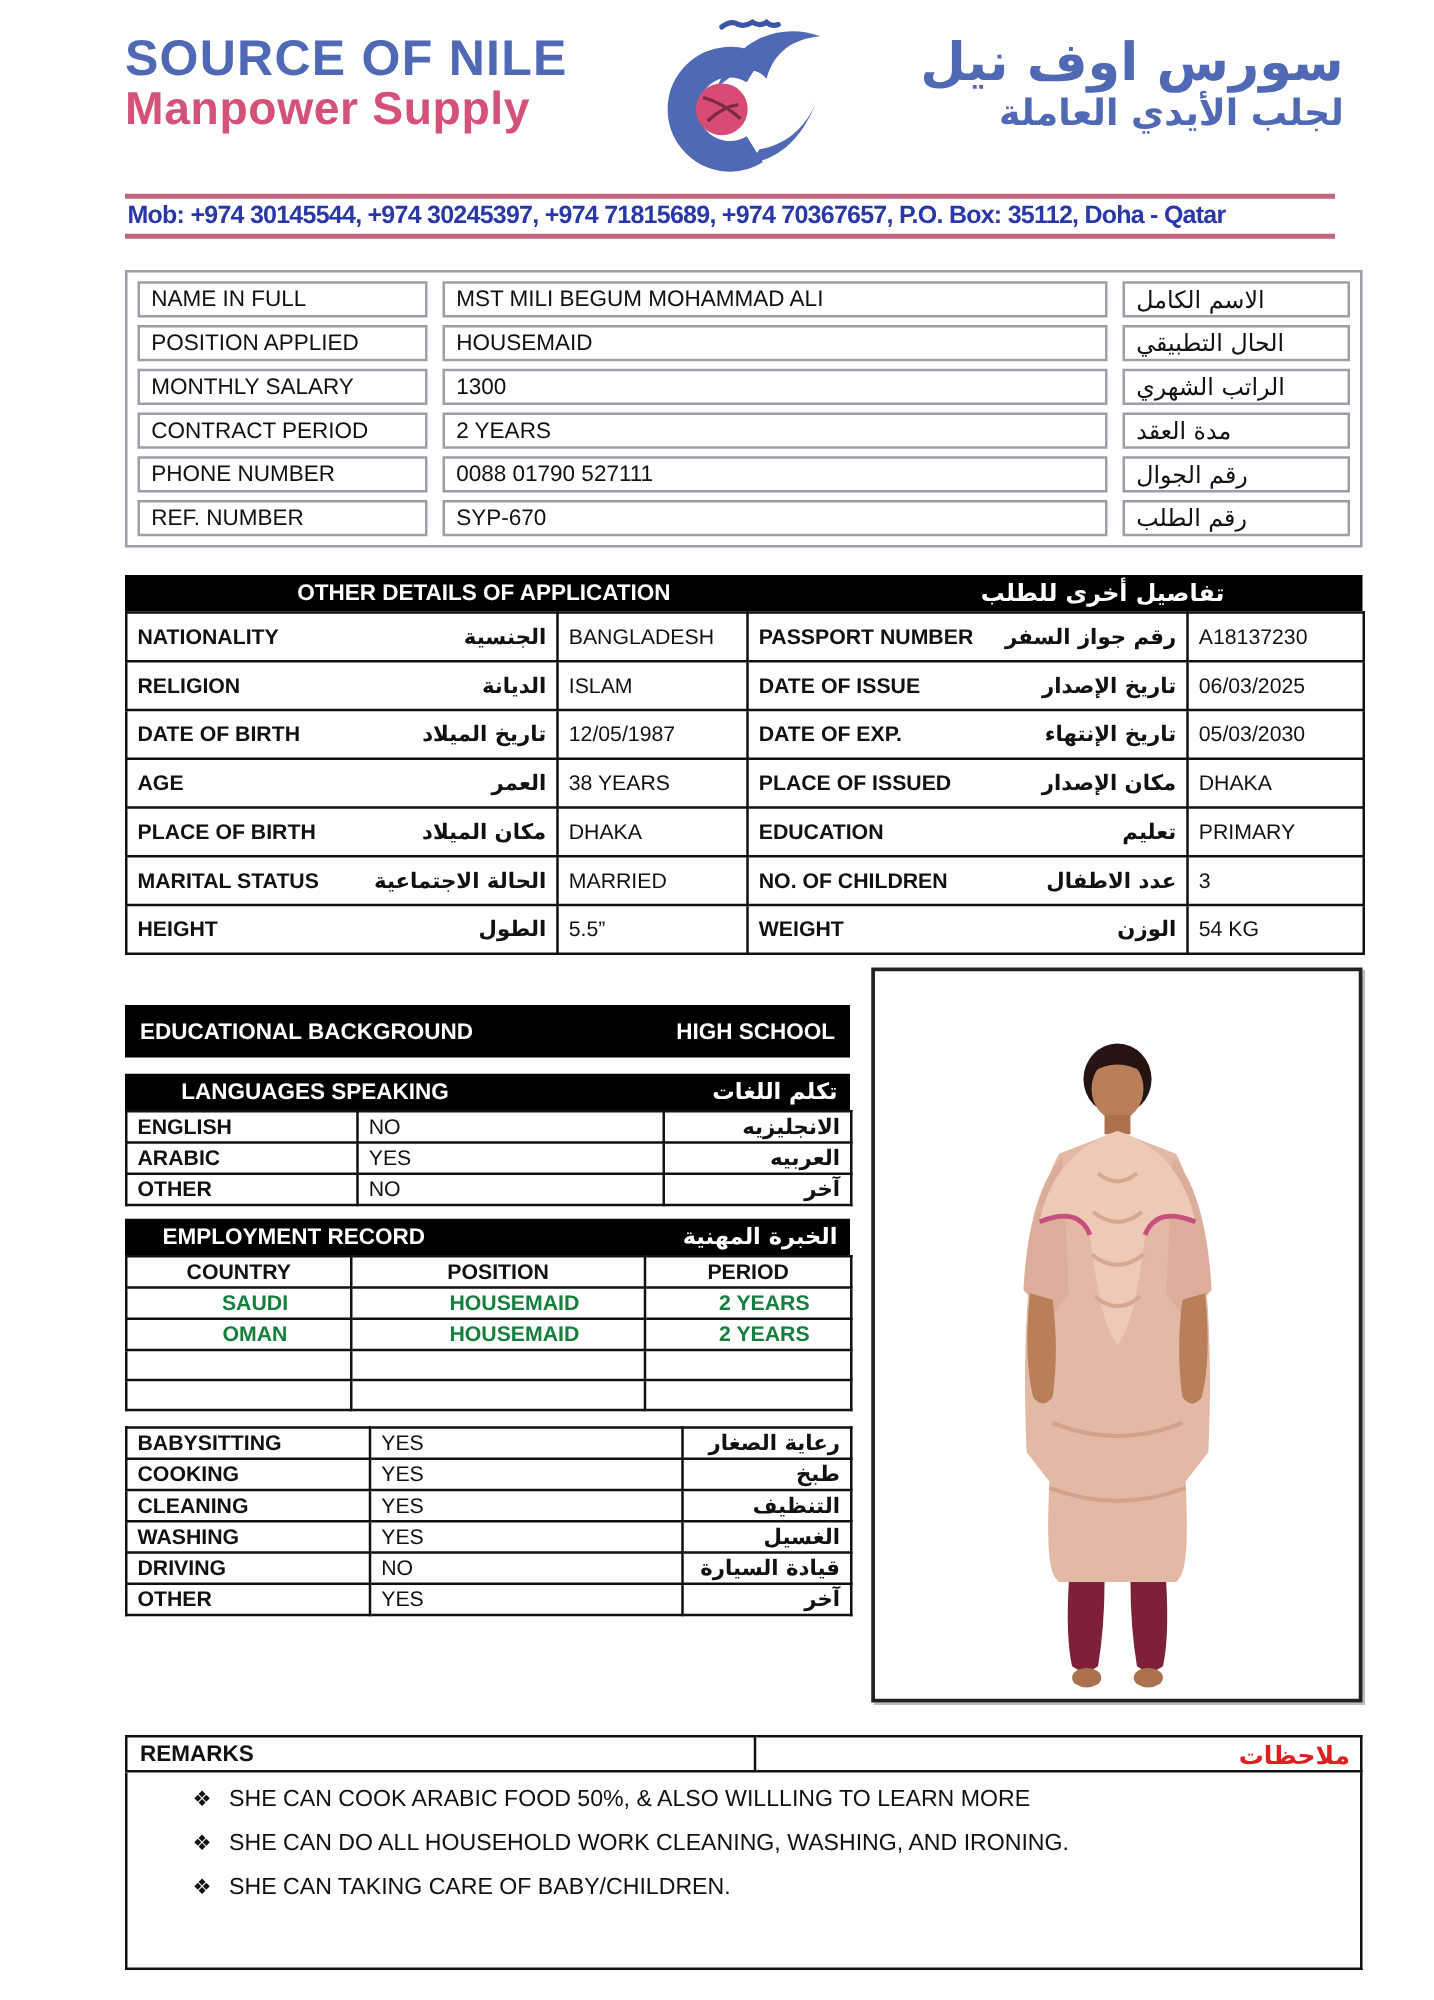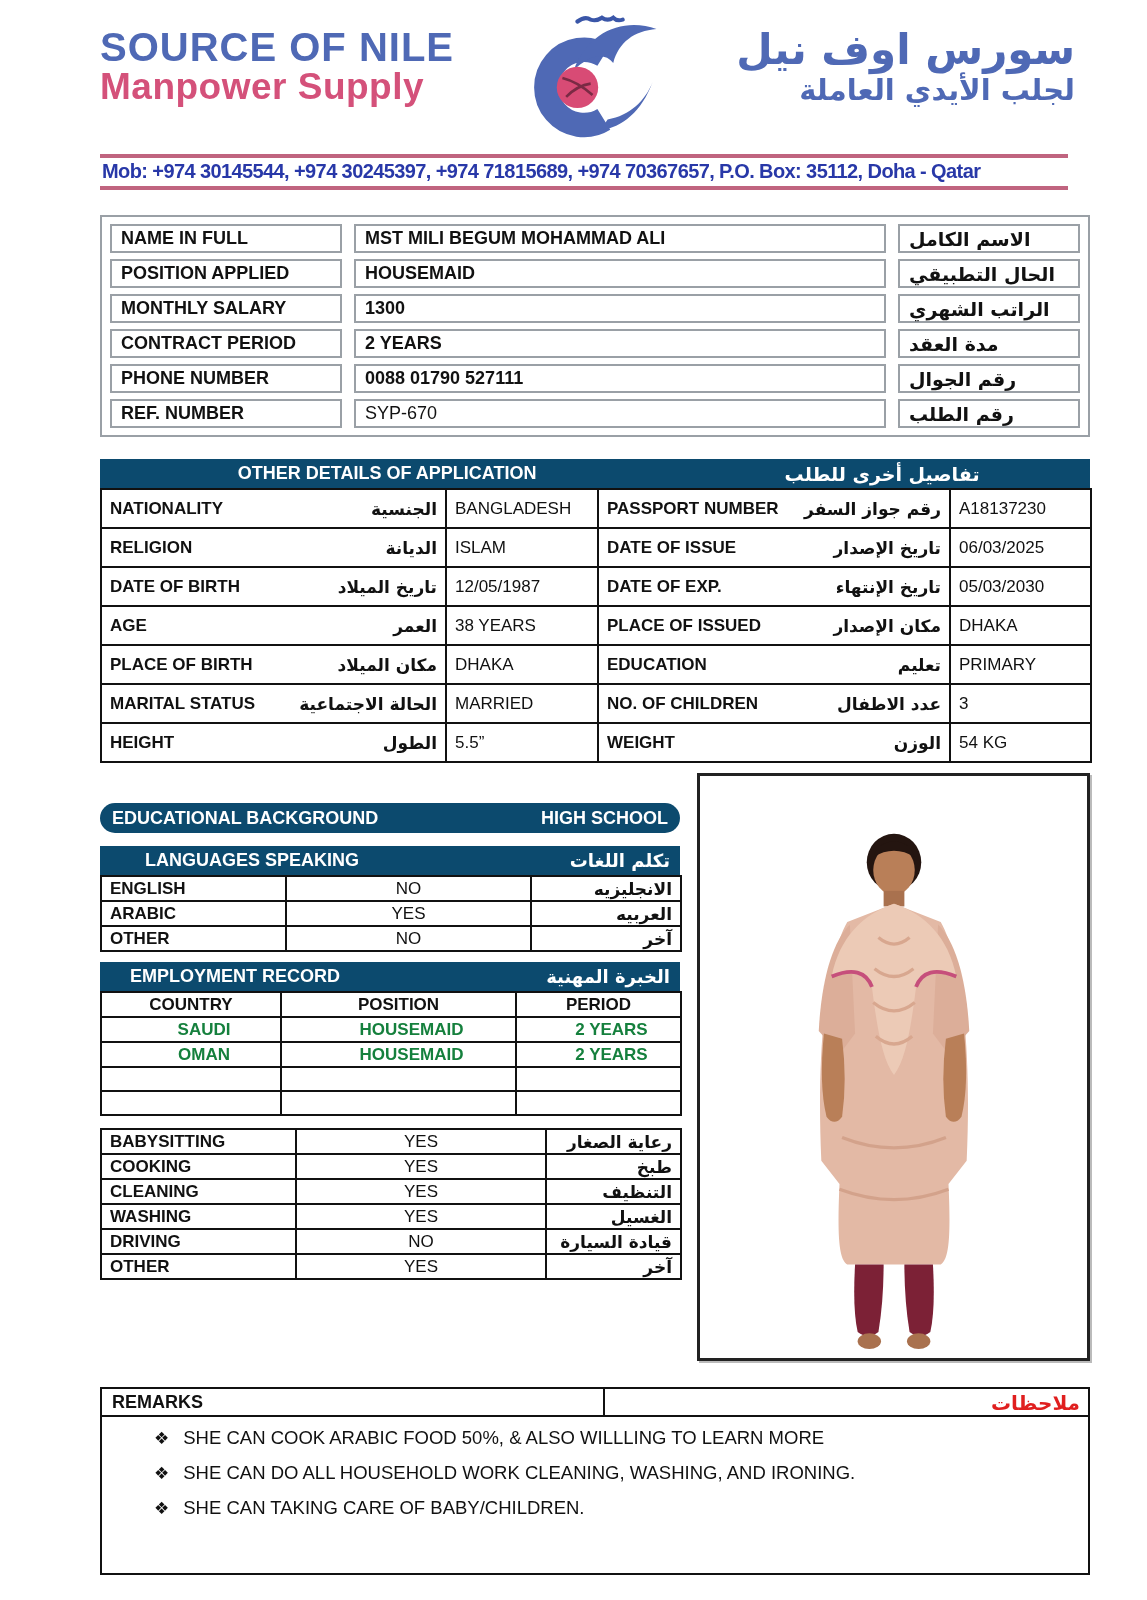--- a/index.html
+++ b/index.html
@@ -24,54 +24,54 @@
     margin:8px 0 0 100px; width:968px;
     border-top:4px solid #c0647f; border-bottom:4px solid #c0647f;
     padding:2px 0 3px 2px; font-size:20px; font-weight:bold; color:#2838a8;
     letter-spacing:-0.6px; white-space:nowrap;
   }
 
   
   .app-table { margin:25px 0 0 100px; width:990px; border:2px solid #9aa0a6; padding:7px 8px; background:#fff; }
   .app-row { display:flex; gap:12px; margin-bottom:6px; }
   .app-row:last-child { margin-bottom:0; }
-  .app-cell { border:2px solid #9aa0a6; height:29px; display:flex; align-items:center; padding:0 9px; font-size:18px; font-weight:bold; }
+  .app-cell { border:2px solid #9aa0a6; height:29px; display:flex; align-items:center; padding:0 9px; font-size:18px; font-weight:normal; }
   .app-label { width:232px; }
   .app-value { flex:1; }
   .app-value.reg { font-weight:normal; }
   .app-arabic { width:182px; justify-content:flex-end; font-size:19px; }
 
   
-  .blackbar { background:#0c4a6e; color:#fff; display:flex; align-items:center; font-weight:bold; }
+  .blackbar { background:#000000; color:#fff; display:flex; align-items:center; font-weight:bold; }
 
   
   .od { margin:22px 0 0 100px; width:990px; }
   .od-head { height:29px; font-size:18px; }
   .od-head .t-en { width:58%; text-align:center; }
   .od-head .t-ar { width:42%; text-align:center; font-size:19px; }
   table.odt { border-collapse:collapse; width:990px; table-layout:fixed; }
   table.odt td { border:2px solid #111; height:39px; font-size:17px; padding:0 8px; overflow:hidden; white-space:nowrap; }
   td.lblcell .cellflex { display:flex; align-items:center; justify-content:space-between; }
   .lbl-en { font-weight:bold; }
   .lbl-ar { font-weight:bold; font-size:17px; }
   td.valcell { font-weight:normal; }
 
   
   .lower { position:relative; margin:10px 0 0 100px; width:990px; height:600px; }
   .photo-box { position:absolute; top:0; right:0; width:393px; height:588px; border:3px solid #222; background:#fff; display:flex; align-items:flex-end; justify-content:center; box-shadow:2px 2px 0 #bbb; }
   .left-col { width:580px; padding-top:30px; }
 
-  .edu-bar { height:30px; justify-content:space-between; padding:0 12px; font-size:18px; margin-bottom:13px;border-radius:15px; }
+  .edu-bar { height:42px; justify-content:space-between; padding:0 12px; font-size:18px; margin-bottom:13px; }
 
   .mini { width:580px; margin-bottom:10px; }
   .mini-head { height:29px; font-size:18px; }
   table.minit { border-collapse:collapse; width:580px; table-layout:fixed; }
   table.minit td { border:2px solid #111; height:25px; font-size:17px; padding:0 8px; white-space:nowrap; overflow:hidden; }
   .c-left { font-weight:bold; }
-  .c-mid { text-align:center; font-weight:normal; }
+  .c-mid { font-weight:normal; }
   .c-ar { text-align:right; font-weight:bold; }
 
   .lang-head .t-en { padding-left:45px; }
   .lang-head .t-ar { margin-left:auto; padding-right:10px; font-size:18px; }
 
   .emp { margin-bottom:12px; }
   .emp-head .t-en { padding-left:30px; }
   .emp-head .t-ar { margin-left:auto; padding-right:10px; font-size:18px; }
   table.empt td { text-align:center; font-weight:bold; }
   .emp-colhead td { font-size:18px; }

